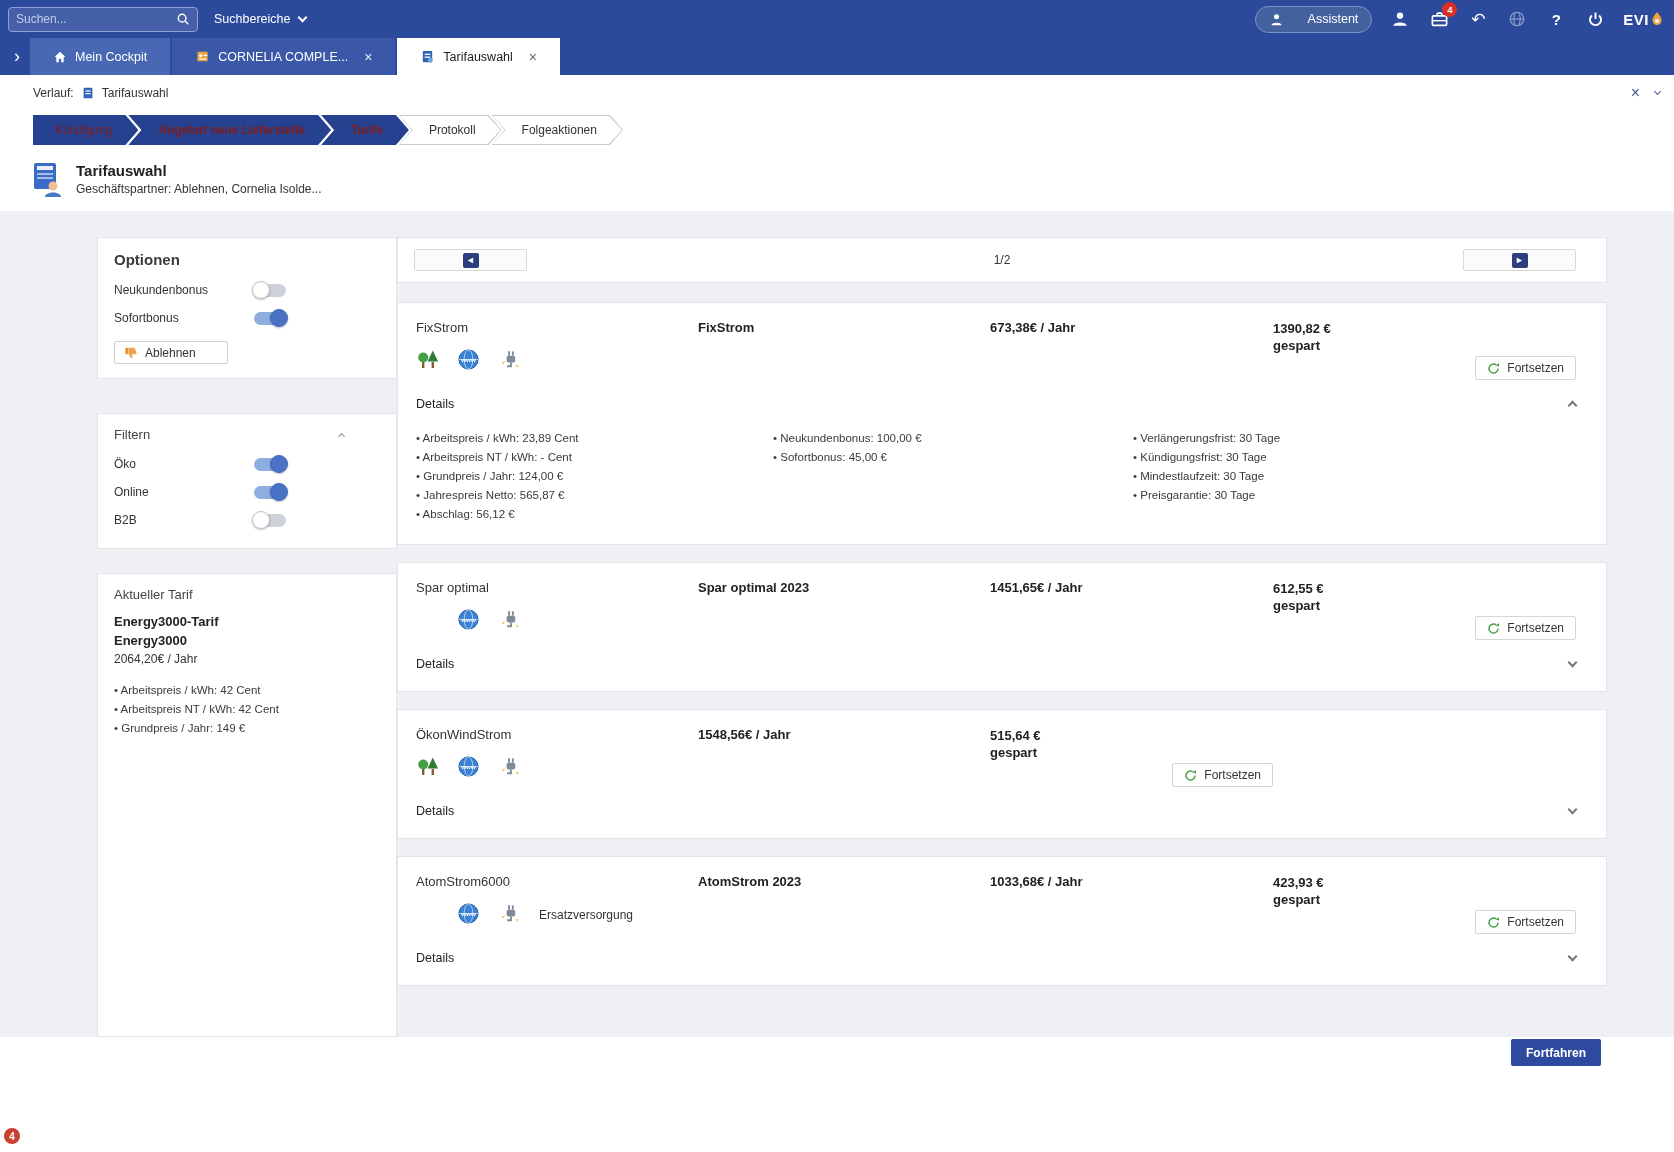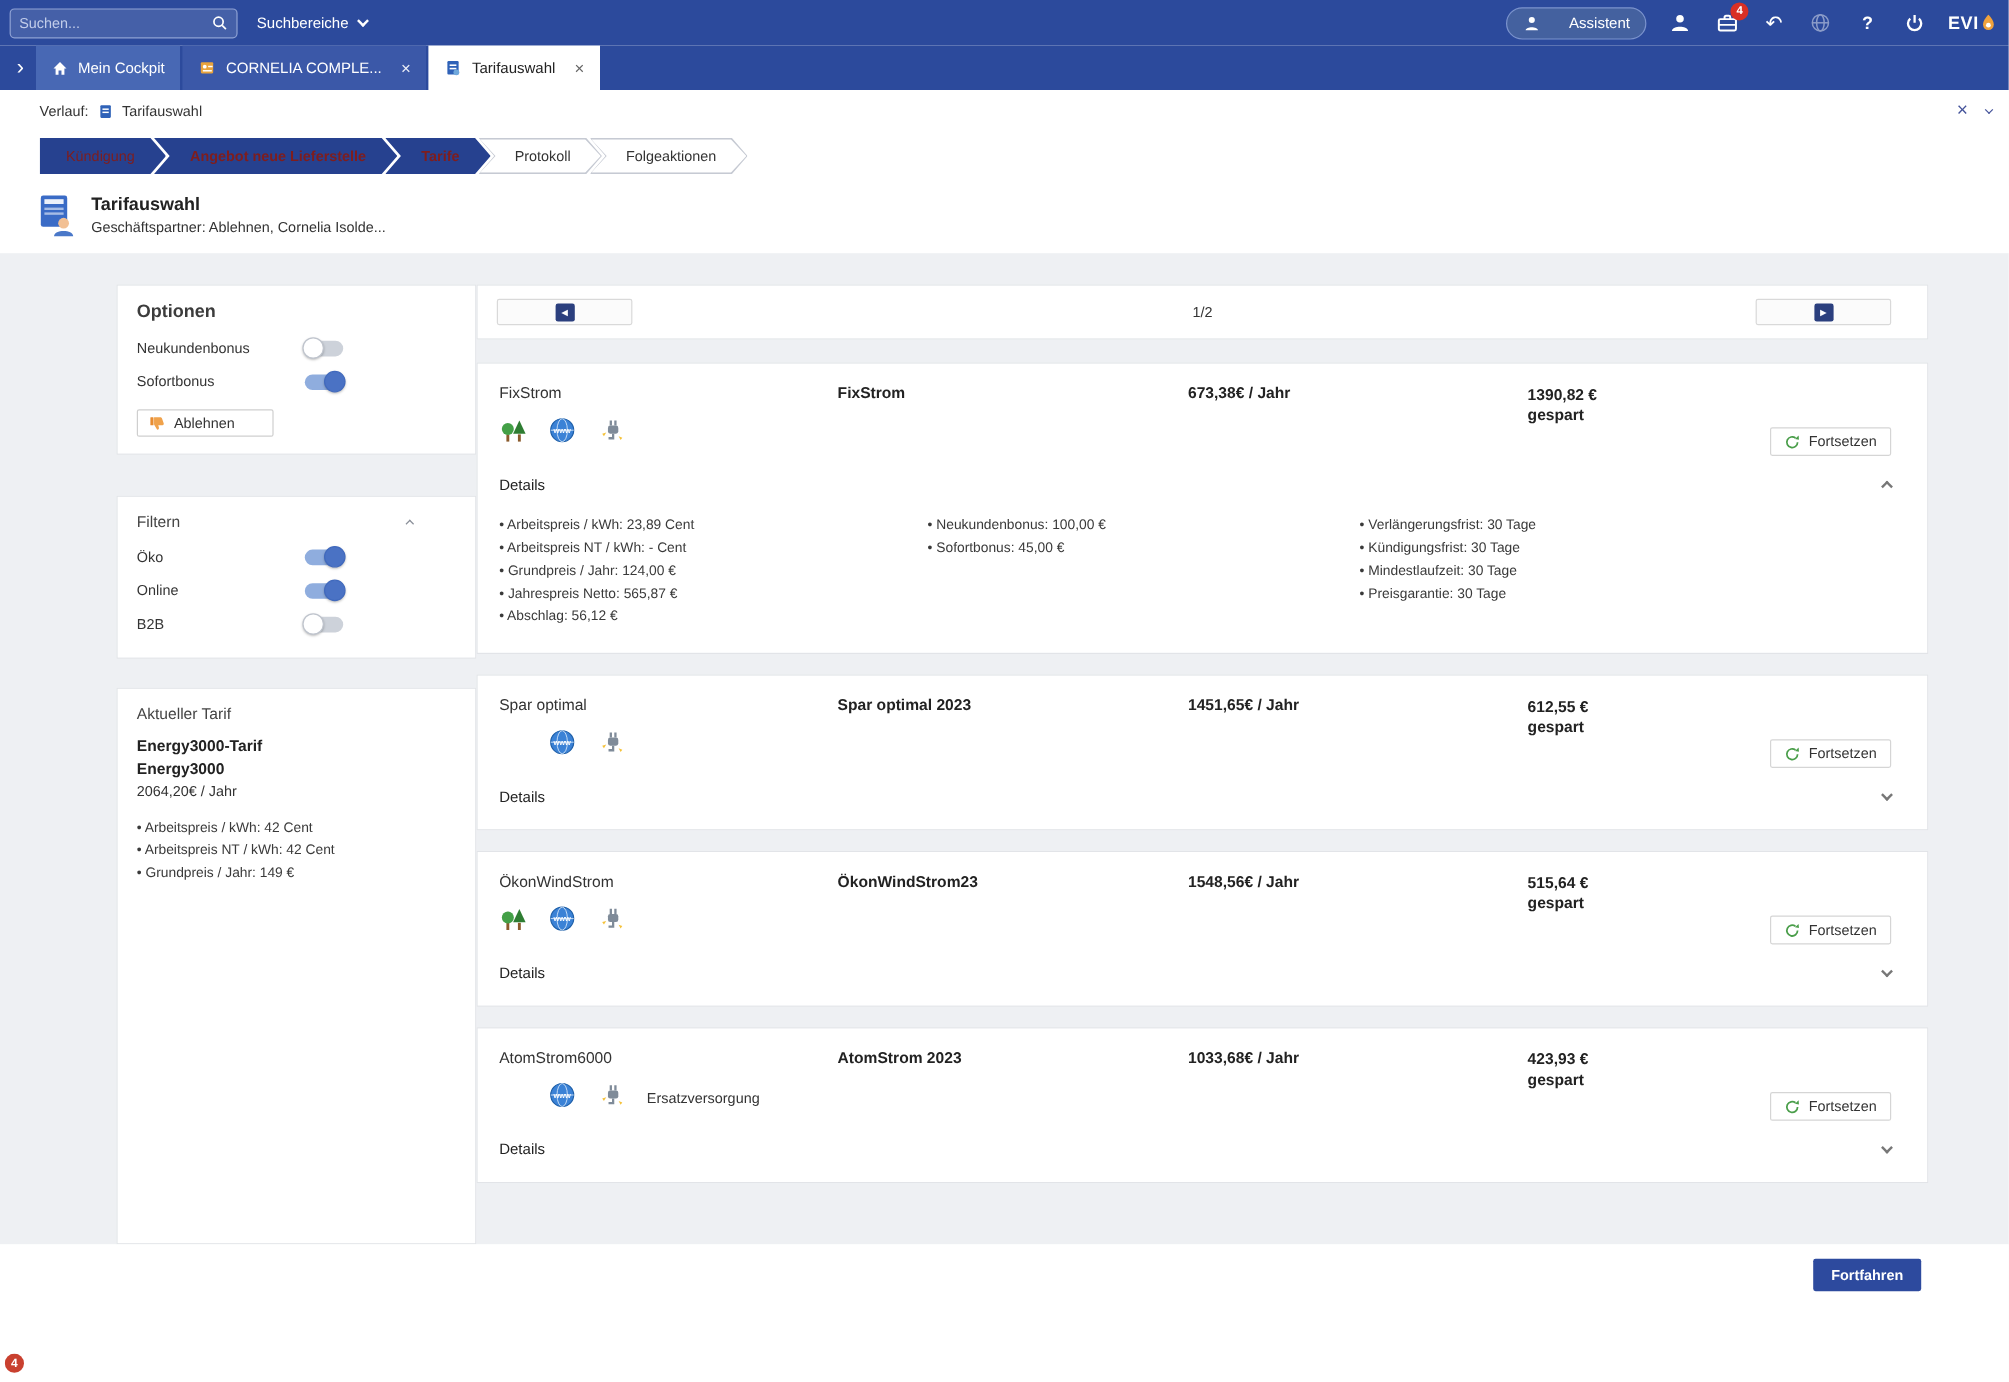--- a/index.html
+++ b/index.html
@@ -22,21 +22,21 @@
   .tb-ic { position:relative; width:22px; height:22px; display:flex; align-items:center; justify-content:center; cursor:pointer; color:#fff; }
   .tb-ic.dim { opacity:.45; }
   .tb-ic .glyph { font-size:17px; line-height:1; color:#fff; }
   .badge { position:absolute; top:-6px; right:-7px; background:#d93025; color:#fff; font-size:9.5px; font-weight:bold; min-width:15px; height:15px; border-radius:8px; line-height:15px; text-align:center; padding:0 2px; }
   .help { color:#fff; font-size:15px; font-weight:bold; }
   .brand { color:#fff; font-weight:bold; font-size:15px; letter-spacing:.5px; display:flex; align-items:center; gap:3px; }
 
   
   .tabbar { height:37px; background:#2c4a9c; display:flex; align-items:stretch; padding-left:4px; flex:none; }
   .tab-ovf { width:26px; display:flex; align-items:center; justify-content:center; color:#fff; font-size:18px; cursor:pointer; }
-  .tab { display:flex; align-items:center; gap:8px; padding:0 13px; font-size:12.5px; color:#fff; margin-right:2px; cursor:pointer; white-space:nowrap; }
+  .tab { display:flex; align-items:center; gap:8px; padding:0 23px; font-size:12.5px; color:#fff; margin-right:2px; cursor:pointer; white-space:nowrap; }
   .tab.cockpit { background:#4868b4; }
   .tab.second { background:#3b58a8; }
   .tab.active { background:#fff; color:#222; }
   .tab .close { font-size:14px; line-height:1; opacity:.9; margin-left:8px; }
   .tab.active .close { color:#555; }
 
   
   .content-head { background:#fff; flex:none; }
   .history-row { height:32px; display:flex; align-items:center; padding:4px 14px 0 33px; font-size:12px; color:#333; gap:7px; }
   .history-right { margin-left:auto; display:flex; align-items:center; gap:15px; color:#44539a; }
@@ -102,21 +102,21 @@
   .icons-row { display:flex; align-items:center; margin-top:13px; height:26px; }
   .icon-slot { width:41px; flex:none; }
   .ersatz { font-size:12px; color:#333; margin-left:0; }
   .details-row { display:flex; align-items:center; margin-top:15px; padding-bottom:8px; }
   .details-link { font-size:12.5px; color:#222; cursor:pointer; }
   .details-chev { margin-left:auto; color:#777; cursor:pointer; }
   .details-body { display:grid; grid-template-columns:357px 360px 1fr; margin-top:10px; padding-bottom:8px; }
   .dcol { list-style:none; }
 
   .footer { height:115px; background:#fff; position:relative; flex:none; }
-  .fortfahren { position:absolute; top:12px; right:73px; height:27px; padding:0 15px; background:#2d4a9e; color:#fff; font-size:12px; font-weight:bold; border:none; border-radius:2px; cursor:pointer; font-family:"Liberation Sans",sans-serif; }
+  .fortfahren { position:absolute; top:2px; right:73px; height:27px; padding:0 15px; background:#2d4a9e; color:#fff; font-size:12px; font-weight:bold; border:none; border-radius:2px; cursor:pointer; font-family:"Liberation Sans",sans-serif; }
   .corner-badge { position:fixed; left:4px; bottom:8px; width:16px; height:16px; border-radius:50%; background:#c9402f; color:#fff; font-size:10px; font-weight:bold; display:flex; align-items:center; justify-content:center; }
 </style>
 </head>
 <body>
 
 <div class="app">
 
   <div class="topbar">
     <div class="search-box">
       <input placeholder="Suchen..." style="">
@@ -472,21 +472,20 @@
               <span class="icon-slot"><svg width="23" height="23" viewBox="0 0 24 24">
                     <rect x="9" y="8" width="9" height="7" rx="2" fill="#7f8b99"></rect>
                     <line x1="11.5" y1="3.5" x2="11.5" y2="8" stroke="#7f8b99" stroke-width="2"></line>
                     <line x1="15.5" y1="3.5" x2="15.5" y2="8" stroke="#7f8b99" stroke-width="2"></line>
                     <path d="M13.5 15 v4 h-4" stroke="#7f8b99" stroke-width="2" fill="none"></path>
                     <path d="M4 15 l3.5-1 -2 3.2 Z" fill="#f5c23a"></path>
                     <path d="M21.5 18.5 l-3.2-1.2 1.7 3.2 Z" fill="#f5c23a"></path>
                   </svg></span>
             </div>
           </div>
-          <div class="c-prod">ÖkonWindStrom23</div>
           <div class="c-price">1548,56€ / Jahr</div>
           <div class="c-right">
             <div class="saved">515,64 €</div>
             <div class="saved">gespart</div>
             <button class="cont-btn">
               <svg width="13" height="13" viewBox="0 0 16 16">
                   <path d="M13.5 8 a5.5 5.5 0 1 1 -2.1-4.3" fill="none" stroke="#4a9e4a" stroke-width="1.8"></path>
                   <path d="M14.6 1.2 l0.3 4.2 -4.1-0.8 Z" fill="#4a9e4a"></path>
                 </svg>
               <span>Fortsetzen</span>

